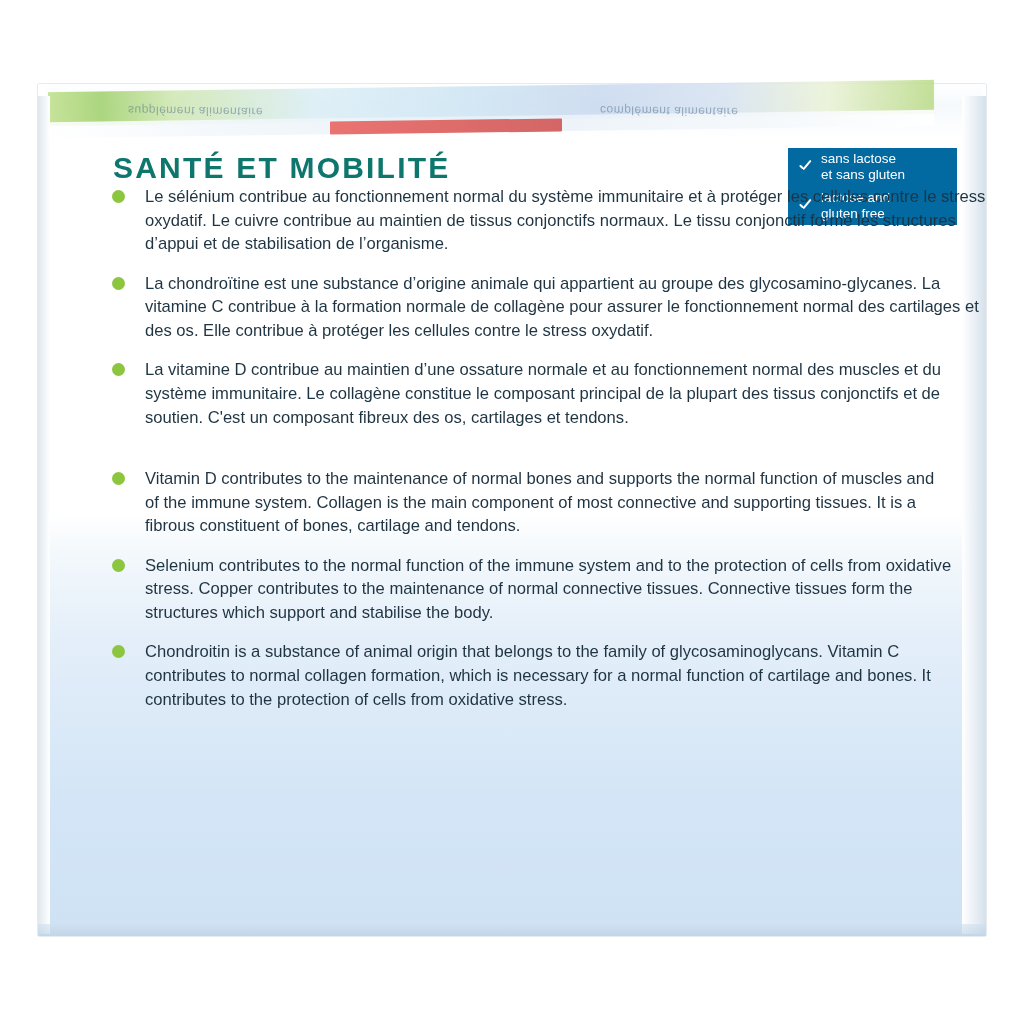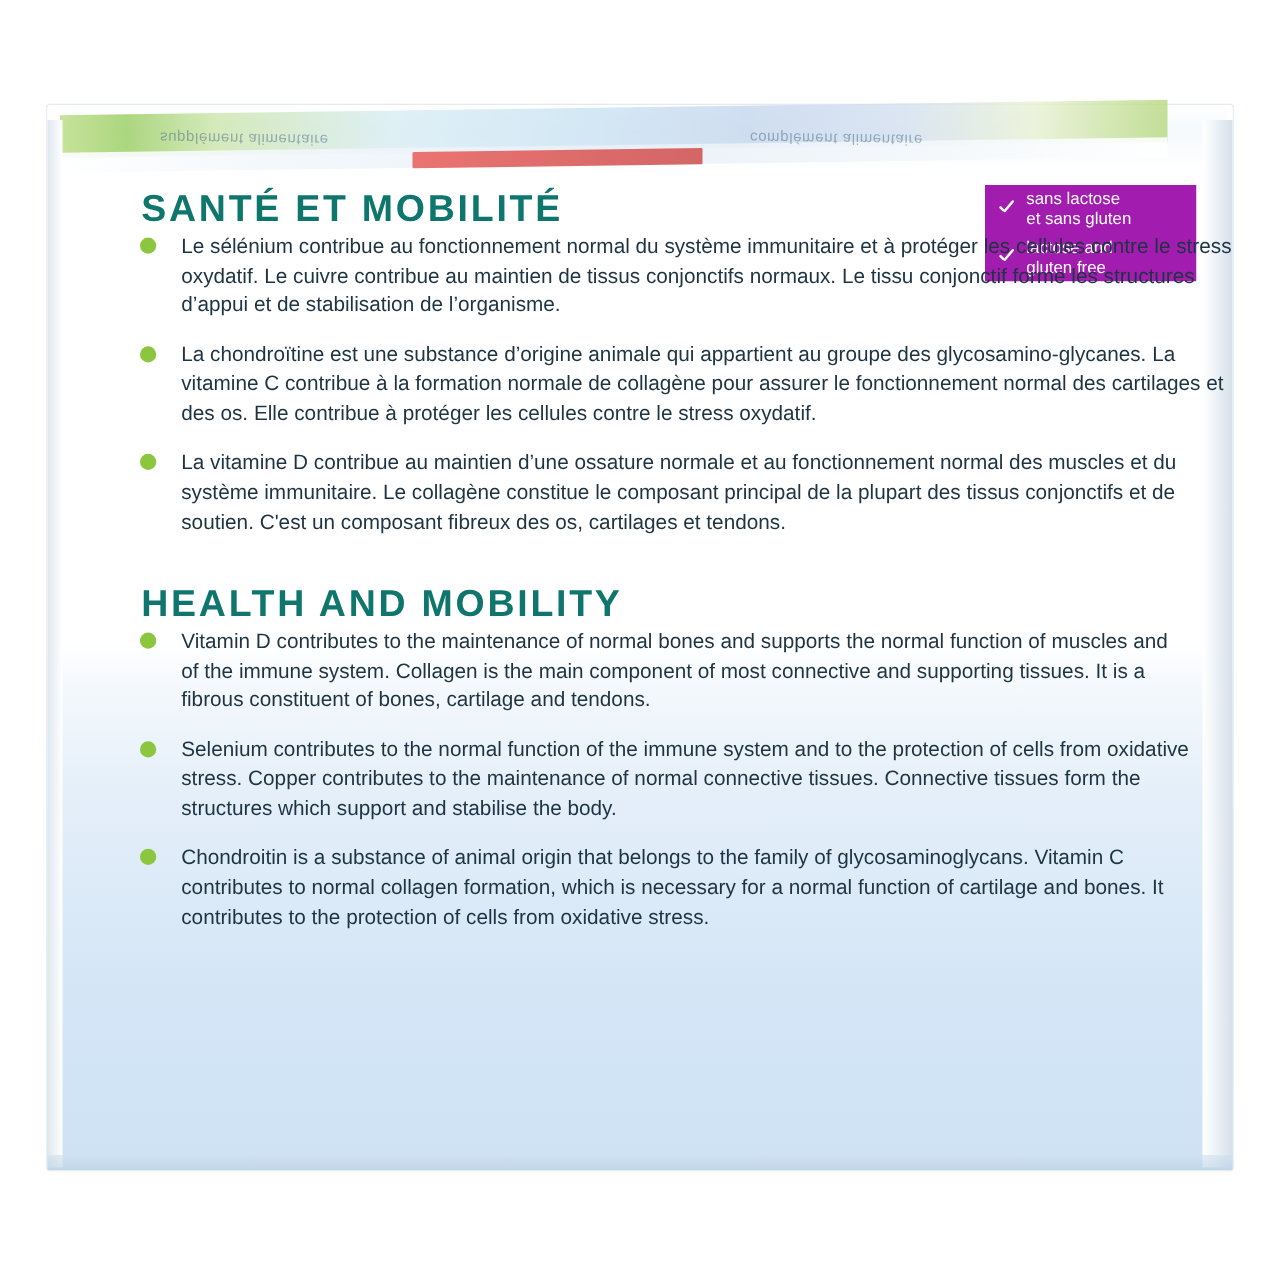--- a/index.html
+++ b/index.html
@@ -176,21 +176,21 @@
   .block-en { width: 840px; }
   .block-en li { color: #22404f; }
 
   
   .badge {
     position: absolute;
     left: 788px;
     top: 148px;
     width: 169px;
     height: 77px;
-    background: #a21caf;
+    background: #0369a1;
     display: flex;
     align-items: center;
     padding-left: 10px;
     box-sizing: border-box;
   }
   .badge-rows {
     display: flex;
     flex-direction: column;
     gap: 7px;
   }
@@ -283,21 +283,20 @@
           <span>La chondroïtine est une substance d’origine animale qui appartient au groupe des glycosamino-glycanes. La vitamine C contribue à la formation normale de collagène pour assurer le fonctionnement normal des cartilages et des os. Elle contribue à protéger les cellules contre le stress oxydatif.</span>
         </li>
         <li>
           <span class="dot"></span>
           <span>La vitamine D contribue au maintien d’une ossature normale et au fonctionnement normal des muscles et du système immunitaire. Le collagène constitue le composant principal de la plupart des tissus conjonctifs et de soutien. C'est un composant fibreux des os, cartilages et tendons.</span>
         </li>
       </ul>
     </div>
 
     <div class="block-en">
-      <h2 class="section-title section-en-title">HEALTH AND MOBILITY</h2>
       <ul class="bullets">
         <li>
           <span class="dot"></span>
           <span>Vitamin D contributes to the maintenance of normal bones and supports the normal function of muscles and of the immune system. Collagen is the main component of most connective and supporting tissues. It is a fibrous constituent of bones, cartilage and tendons.</span>
         </li>
         <li>
           <span class="dot"></span>
           <span>Selenium contributes to the normal function of the immune system and to the protection of cells from oxidative stress. Copper contributes to the maintenance of normal connective tissues. Connective tissues form the structures which support and stabilise the body.</span>
         </li>
         <li>

